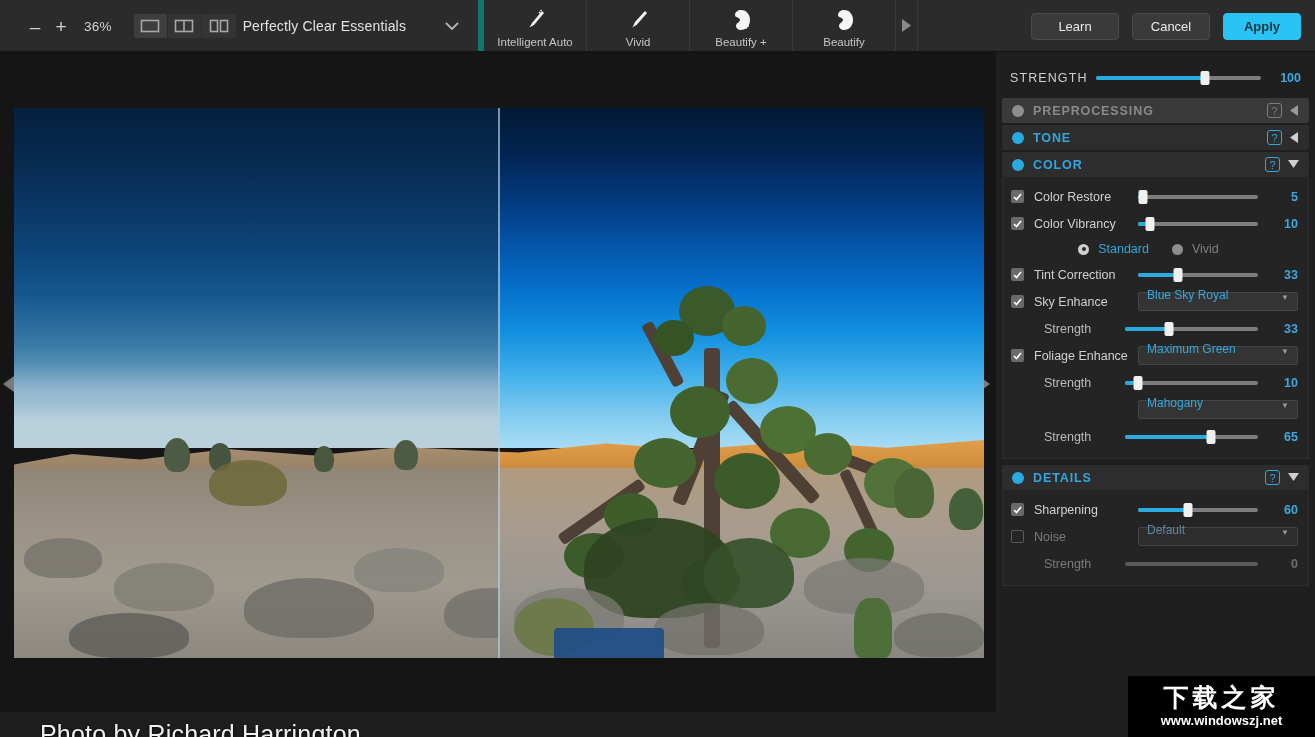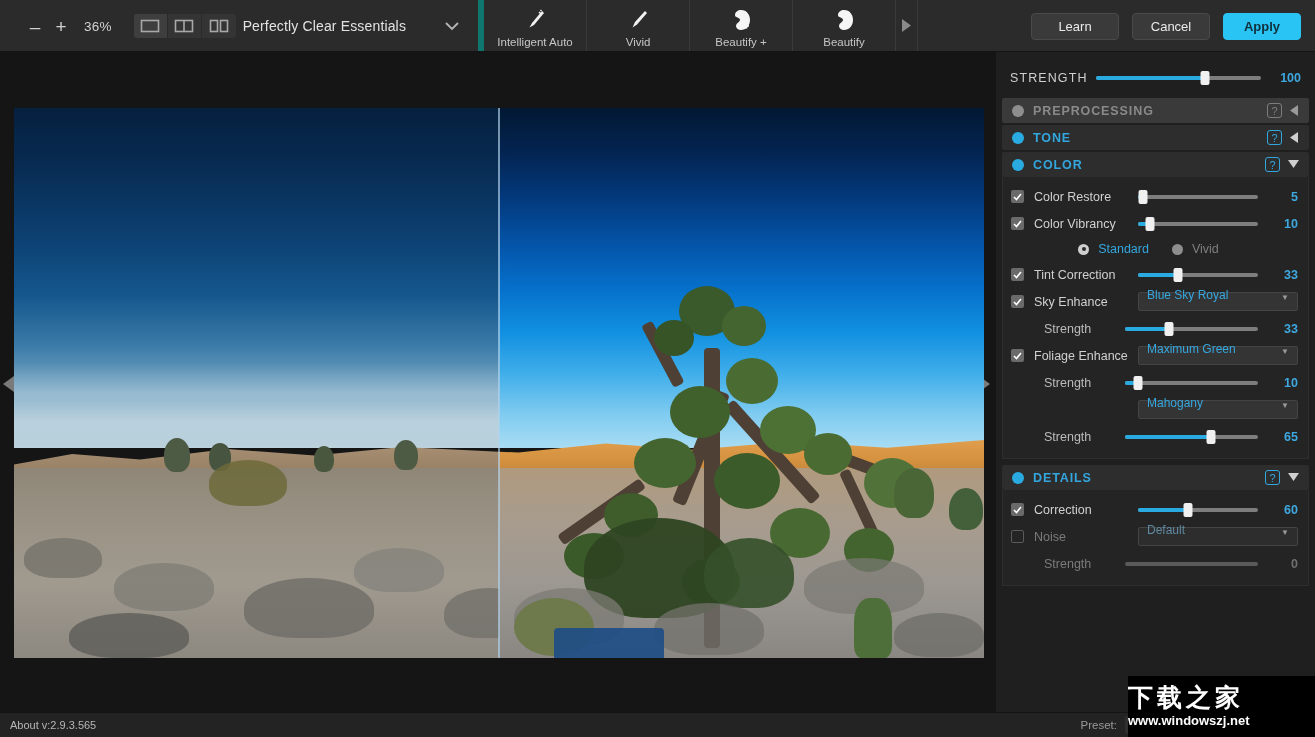--- a/index.html
+++ b/index.html
@@ -167,21 +167,21 @@
                border-top: 1px solid #141414; display: flex; align-items: center; }
   .about { color: #b6b6b6; font-size: 11px; margin-left: 10px; cursor: pointer; }
   .preset-wrap { margin-left: auto; display: flex; align-items: center; gap: 8px; padding-right: 10px; }
   .preset-lbl { color: #9a9a9a; font-size: 11.5px; }
   .preset-box { width: 180px; height: 18px; background: #2f2f2f; border-radius: 2px; display: flex;
                 align-items: center; padding: 0 9px; cursor: pointer; }
   .preset-val { color: #3ea9e0; font-size: 11.5px; }
 
   
   .watermark { position: absolute; right: 0; bottom: 0; width: 187px; height: 61px; background: #000;
-               display: flex; flex-direction: column; justify-content: center; }
+               display: flex; flex-direction: column; align-items: center; justify-content: center; }
   .wm-cn { color: #fff; font-size: 25px; letter-spacing: 4px; font-family: "DejaVu Sans", sans-serif;
            font-weight: bold; line-height: 1; }
   .wm-url { color: #fff; font-size: 13px; font-weight: bold; margin-top: 3px; }
 </style>
 </head>
 <body>
 
 <div id="app">
 
   <div class="topbar">
@@ -535,21 +535,21 @@
       </div>
     </div>
 
     <div class="sec-body">
       <div class="ctl-row">
         <div class="cbx">
           <svg width="9" height="8" viewBox="0 0 9 8">
               <polyline points="1,4 3.5,6.5 8,1" fill="none" stroke="#fff" stroke-width="1.6"></polyline>
             </svg>
         </div>
-        <div class="ctl-label">Correction</div>
+        <div class="ctl-label">Sharpening</div>
         <div class="sliderbar">
           <div class="sliderfill" style="width:42%"></div>
           <div class="knob" style="left:42%"></div>
         </div>
         <div class="val">60</div>
       </div>
 
       <div class="ctl-row">
         <div class="cbx off"></div>
         <div class="ctl-label off">Noise</div>
@@ -562,28 +562,19 @@
       <div class="ctl-row">
         <div class="ctl-label sub off">Strength</div>
         <div class="sliderbar" style="background:#5a5a5a;">
           <div class="sliderfill" style="width:0%;background:#5a5a5a;"></div>
         </div>
         <div class="val" style="color:#6f6f6f;">0</div>
       </div>
     </div>
   </div>
 
-  <div class="statusbar">
-    <div class="about">About v:2.9.3.565</div>
-    <div class="preset-wrap">
-      <div class="preset-lbl">Preset:</div>
-      <div class="preset-box">
-        <div class="preset-val">Custom</div>
-      </div>
-    </div>
-  </div>
 
   <div class="watermark">
     <div class="wm-cn">下载之家</div>
     <div class="wm-url">www.windowszj.net</div>
   </div>
 
 </div>
 
 </body></html>

